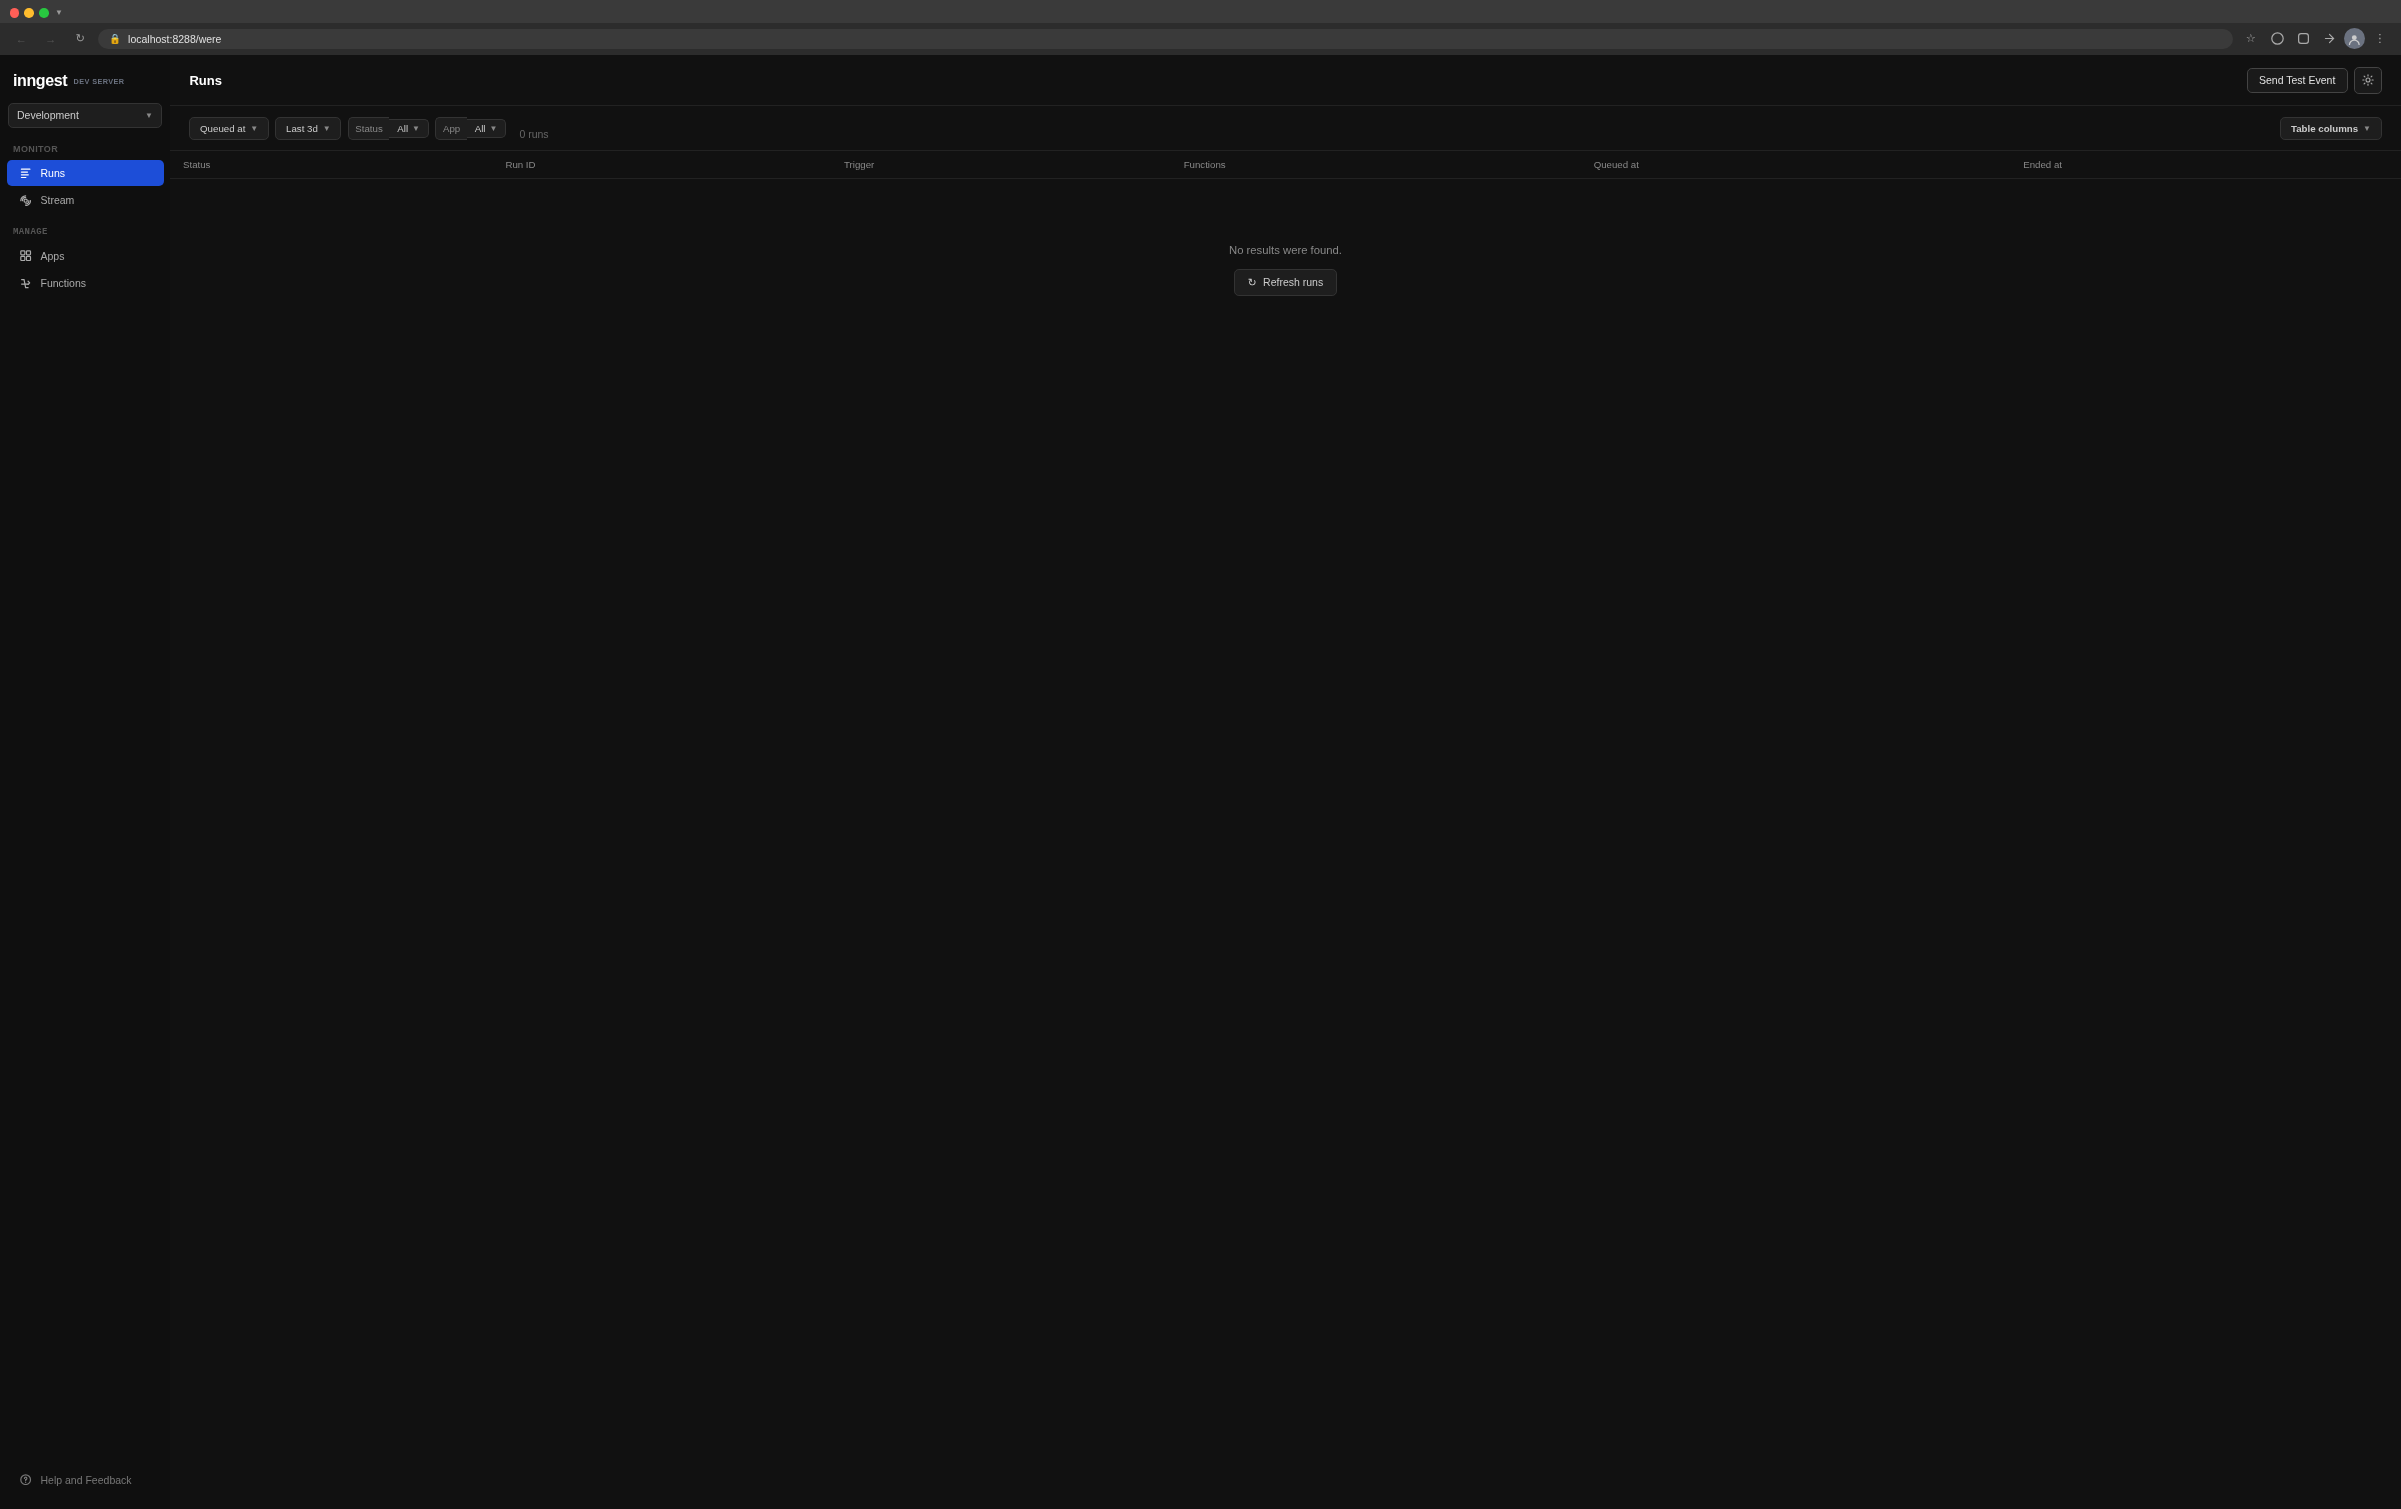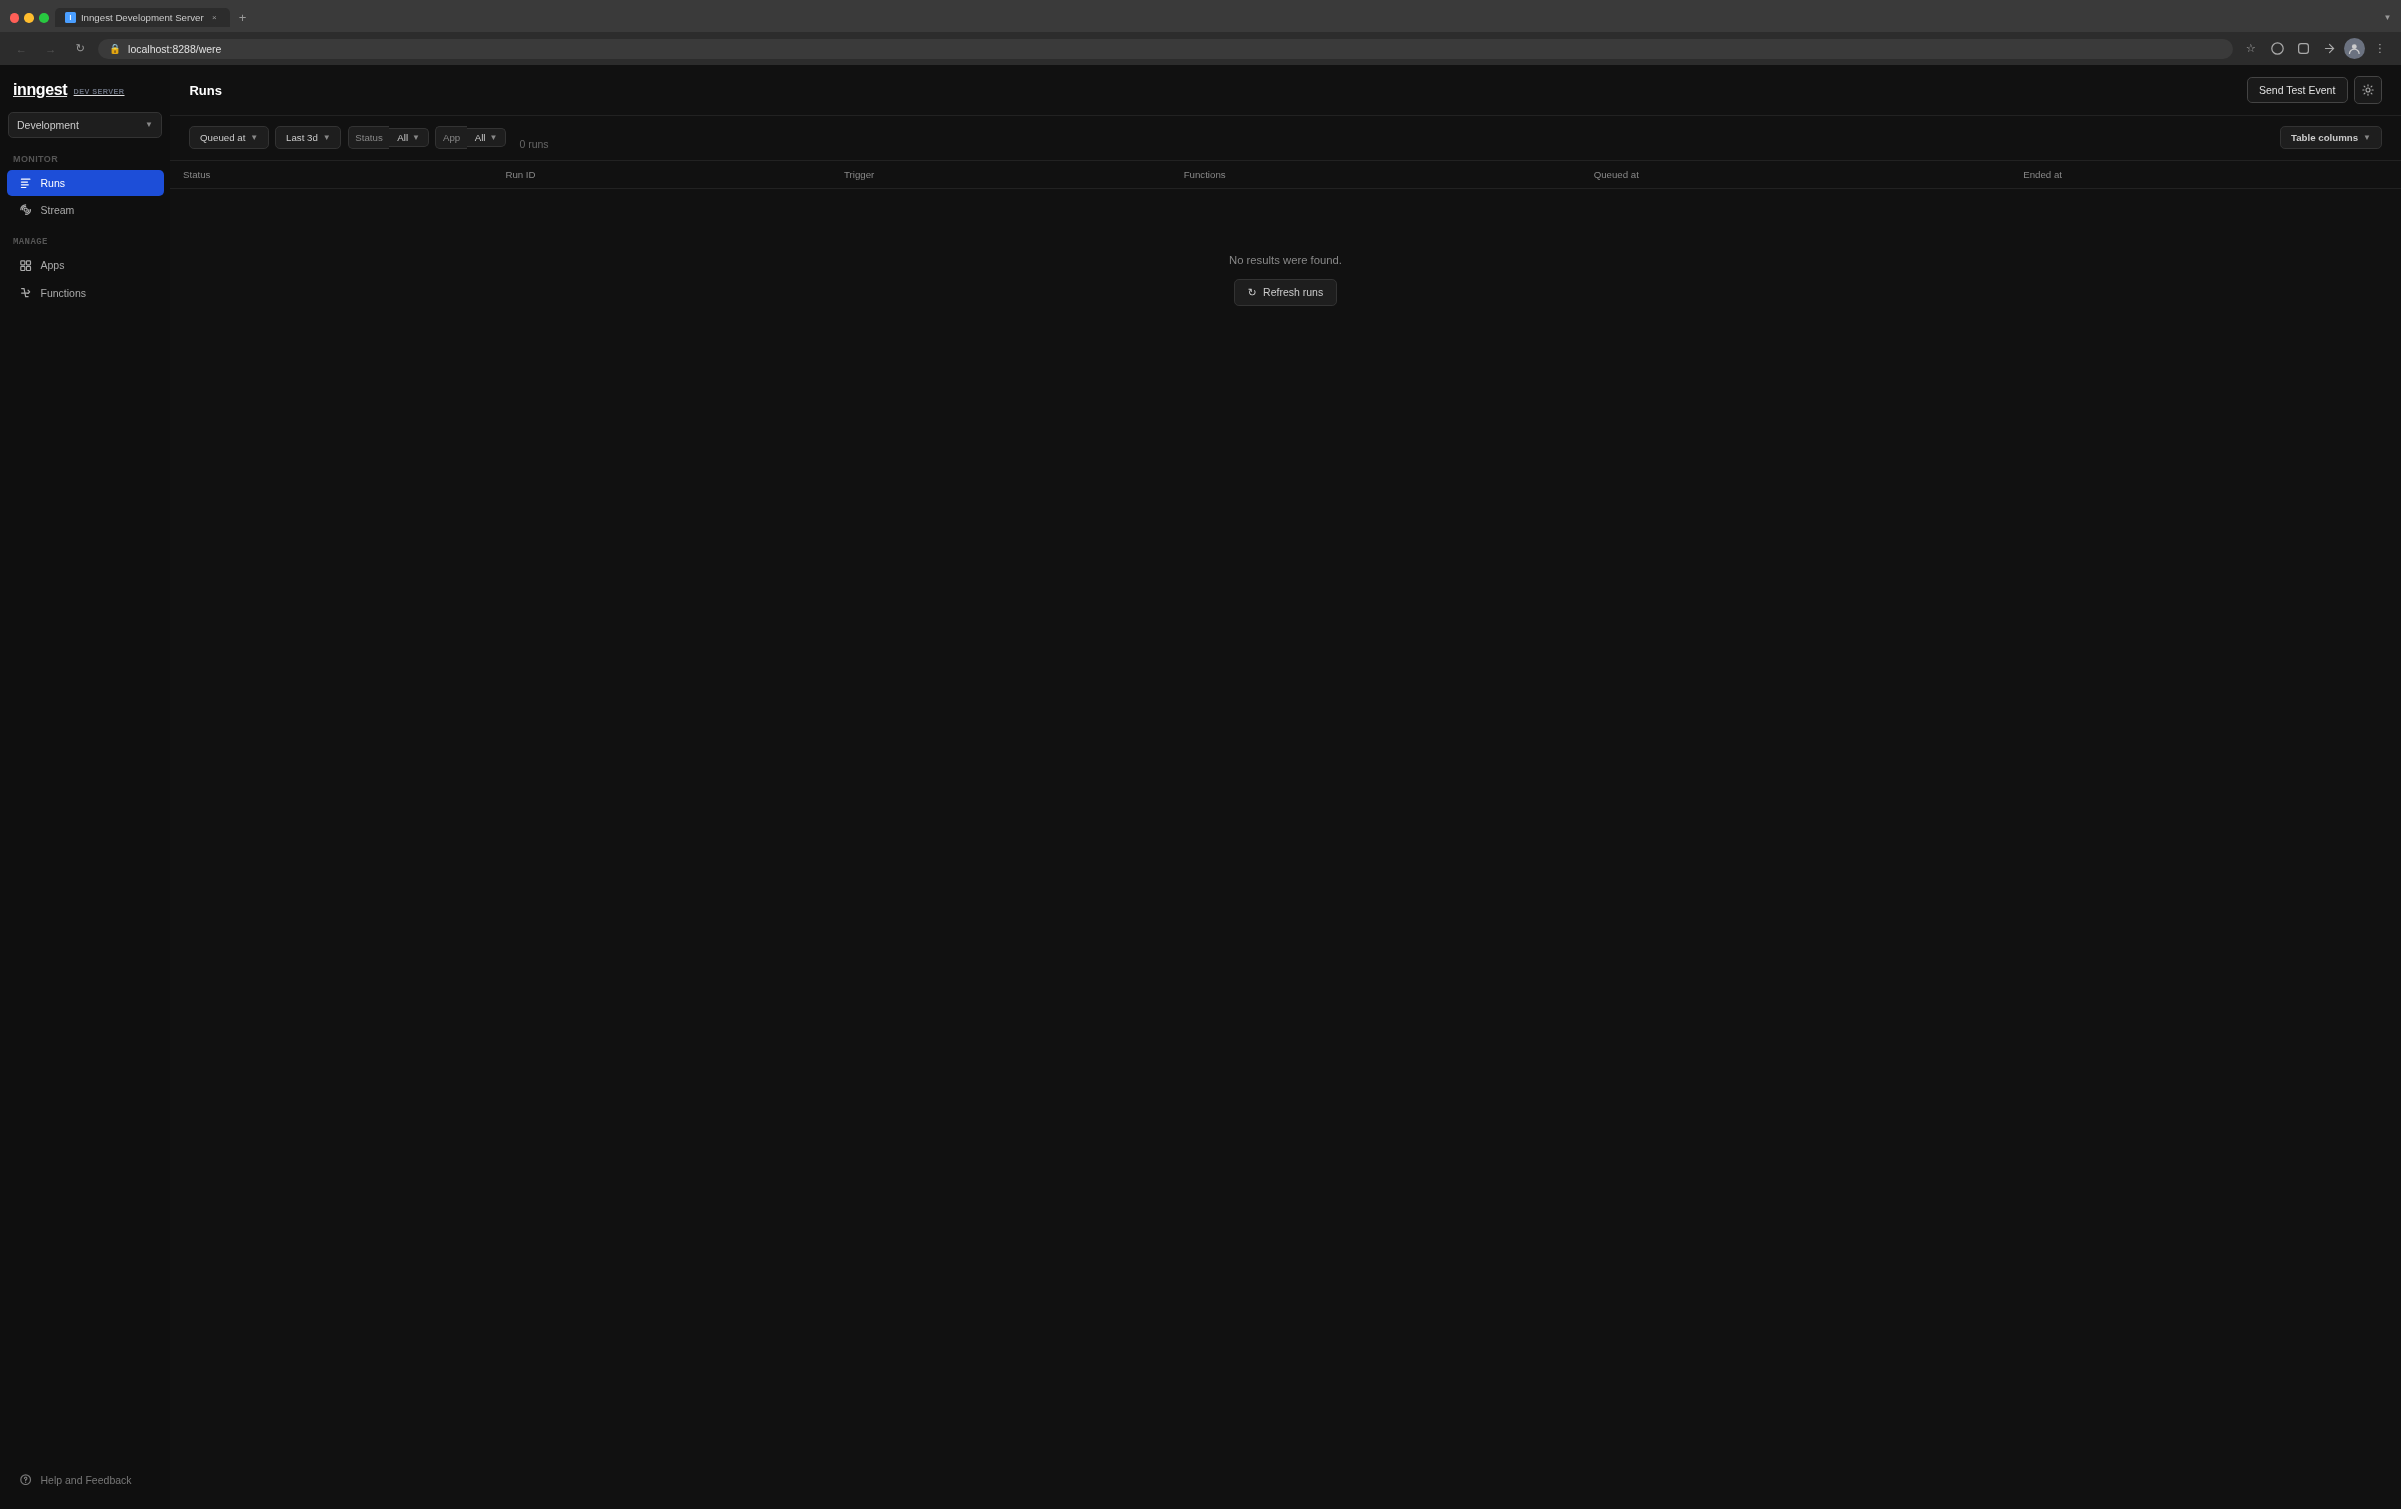--- a/index.html
+++ b/index.html
@@ -174,21 +174,20 @@
       display: flex;
       flex-direction: column;
       flex-shrink: 0;
       padding: 9.7px 0;
     }
     .sidebar-logo {
       padding: 6.5px 13px 13px;
       display: flex;
       align-items: center;
       gap: 6.5px;
-      text-decoration: underline;
     }
     .logo-text {
       font-size: 16px;
       font-weight: 700;
       color: #ffffff;
       letter-spacing: -0.4px;
     }
     .logo-badge {
       font-size: 7.3px;
       color: #6b7280;
@@ -436,28 +435,20 @@
   </style>
 </head>
 <body>
 
 <div class="browser-chrome">
   <div class="browser-titlebar">
     <div class="traffic-lights">
       <div class="traffic-light tl-red"></div>
       <div class="traffic-light tl-yellow"></div>
       <div class="traffic-light tl-green"></div>
-    </div>
-    <div class="browser-tabs">
-      <div class="tab-item">
-        <div class="tab-favicon">I</div>
-        <span class="tab-title">Inngest Development Server</span>
-        <div class="tab-close">×</div>
-      </div>
-      <div class="tab-new">+</div>
     </div>
     <div class="dropdown-arrow">▼</div>
   </div>
   <div class="browser-nav">
     <div class="nav-btn disabled">←</div>
     <div class="nav-btn disabled">→</div>
     <div class="nav-btn">↻</div>
     <div class="address-bar">
       <span class="address-lock">🔒</span>
       <span>localhost:8288/were</span>

